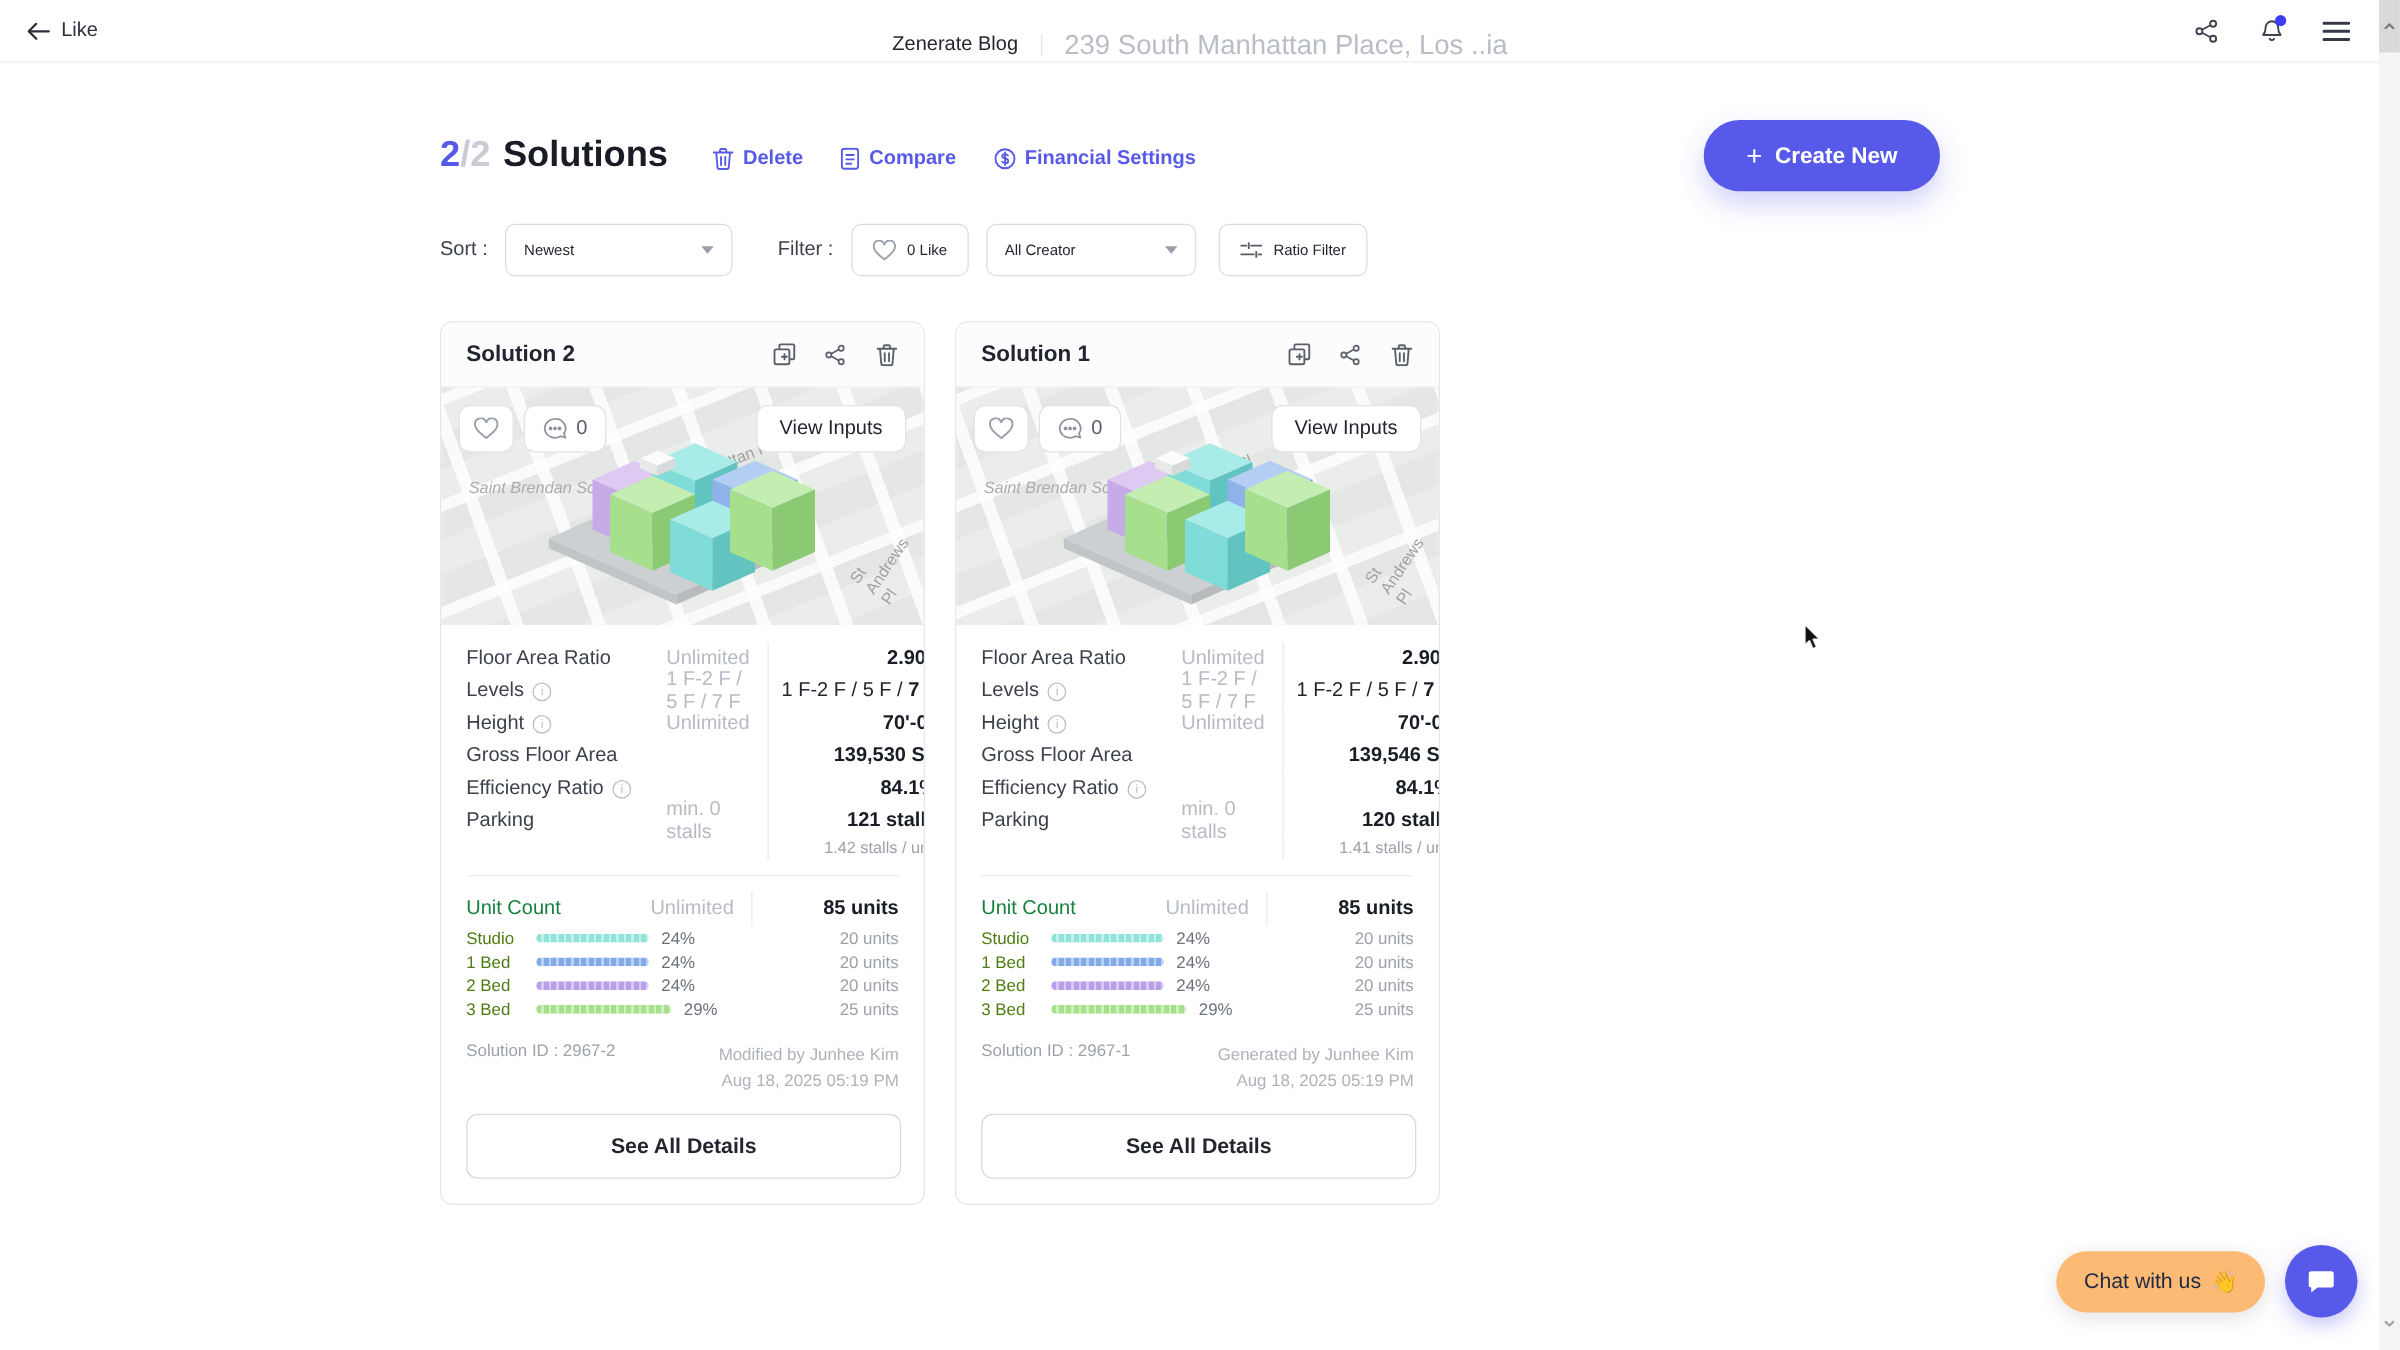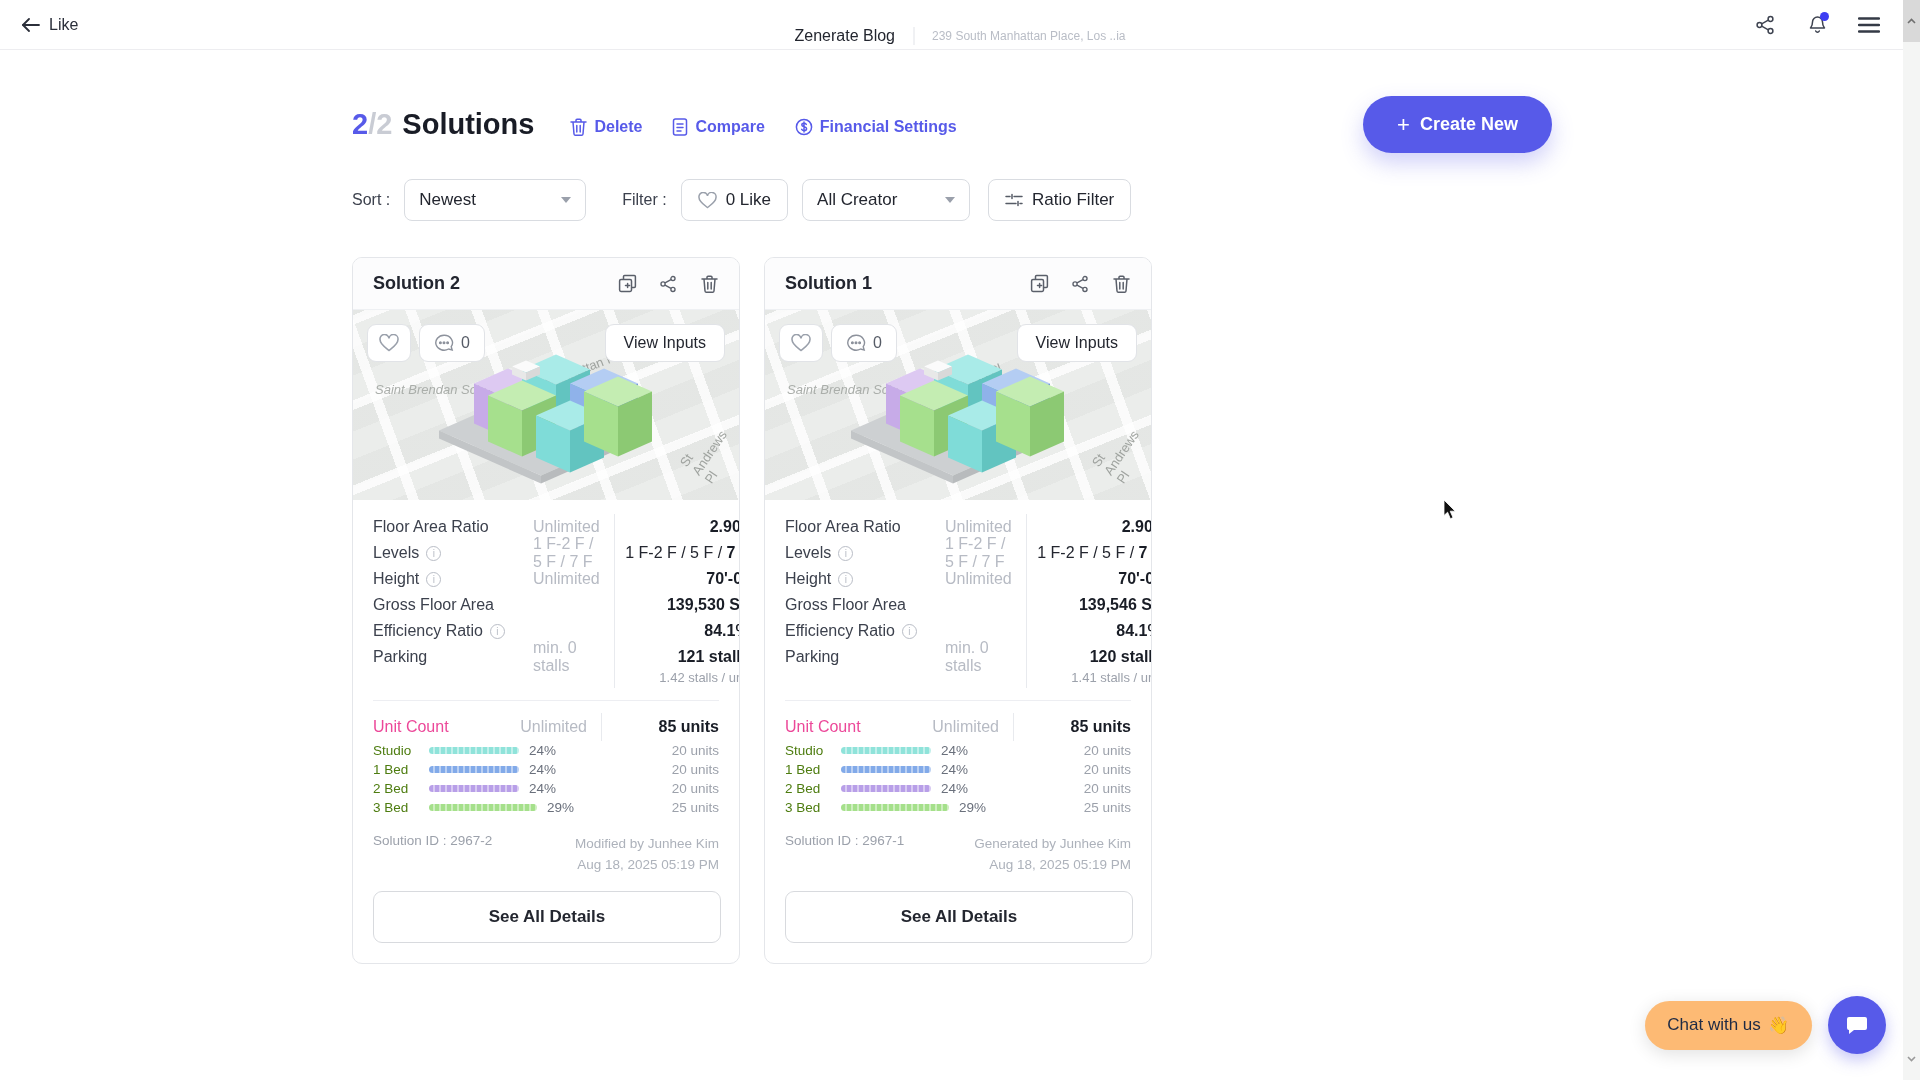--- a/index.html
+++ b/index.html
@@ -7,21 +7,21 @@
     font-family:"Liberation Sans","DejaVu Sans",sans-serif; color:#23262f; }
 
   
   .topbar { position:relative; height:50px; background:#fff; border-bottom:1px solid #ededf0;
     display:flex; align-items:center; }
   .back { display:flex; align-items:center; gap:9px; margin-left:22px; font-size:16px; color:#2b2f3a; cursor:pointer; }
   .topbar-center { position:absolute; left:50%; top:11px; height:100%; transform:translateX(-50%);
     display:flex; align-items:center; gap:18px; }
   .proj-name { font-size:16px; color:#23262f; }
   .topbar-divider { width:1px; height:18px; background:#e1e3e8; }
-  .proj-address { font-size:12px; color:#b9bdc6; }
+  .proj-address { font-size:22px; color:#b9bdc6; }
   .topbar-icons { position:absolute; right:40px; display:flex; align-items:center; gap:30px; }
   .tb-icon { position:relative; width:22px; height:22px; color:#3e4350; cursor:pointer; display:flex; align-items:center; justify-content:center; }
   .bell-dot { position:absolute; top:-2px; right:-1px; width:9px; height:9px; border-radius:50%; background:#3d3df2; }
 
   
   .scrollbar { position:fixed; right:0; top:0; bottom:0; width:17px; background:#f4f5f4; z-index:50; }
   .sb-btn { position:absolute; left:0; width:17px; height:42px; display:flex; align-items:center; justify-content:center; color:#8a8a8a; font-size:11px; }
   .sb-up { top:0; background:#d9d9d9; }
   .sb-down { bottom:0; }
 
@@ -36,21 +36,21 @@
   .head-actions { display:flex; align-items:flex-start; gap:30px; margin-left:36px; margin-top:4px; }
   .head-action { display:flex; align-items:center; gap:7px; color:var(--accent); font-size:16px; font-weight:600; cursor:pointer; }
   .create-btn { margin-left:auto; height:57px; padding:0 34px; border:none; border-radius:30px;
     background:var(--accent); color:#fff; font-size:18px; font-weight:600; display:flex; align-items:center; gap:10px;
     cursor:pointer; box-shadow:0 10px 22px rgba(88,90,233,.28); font-family:inherit; }
   .plus { font-size:22px; font-weight:400; line-height:1; }
 
   .filter-row { display:flex; align-items:center; margin-top:26px; gap:14px; }
   .fr-label { font-size:16px; color:#3c414d; }
   .control { height:42px; border:1px solid #d9dce1; border-radius:8px; background:#fff;
-    display:flex; align-items:center; font-size:17px; color:#23262f; cursor:pointer; }
+    display:flex; align-items:center; font-size:12px; color:#23262f; cursor:pointer; }
   .dd { justify-content:space-between; padding:0 14px; }
   .dd-sort { width:182px; margin-right:22px; }
   .dd-creator { width:168px; }
   .caret { width:0; height:0; border-left:5px solid transparent; border-right:5px solid transparent; border-top:6px solid #9aa0ab; margin-left:12px; }
   .btn-like { padding:0 16px; gap:9px; }
   .btn-more { padding:0 16px; gap:9px; margin-left:4px; }
 
   
   .cards { display:flex; gap:24px; margin-top:36px; }
   .card { width:388px; background:#fff; border:1px solid #e4e6ea; border-radius:10px; overflow:hidden; }
@@ -80,21 +80,21 @@
   .st-cons  { font-size:16px; color:#b7bbc4; height:26px; display:flex; align-items:center; justify-content:flex-end; padding-right:14px; }
   .st-val   { font-size:16px; color:#191d26; height:26px; display:flex; align-items:center; justify-content:flex-end; border-left:1px solid #e8eaee; }
   .st-val b { font-weight:700; }
   .st-val .pre { color:#23262f; font-weight:500; white-space:pre; }
   .st-sub { grid-column:3; border-left:1px solid #e8eaee; height:18px; display:flex; justify-content:flex-end; font-size:13px; color:#9ca1ab; }
   .info-i { width:15px; height:15px; border:1px solid #b9bdc6; border-radius:50%; color:#b9bdc6; font-size:10px;
     display:inline-flex; align-items:center; justify-content:center; font-style:normal; flex:none; }
 
   .unit-section { margin:12px 20px 0 20px; border-top:1px solid #edeef2; padding-top:12px; }
   .unit-head { display:flex; align-items:center; height:28px; }
-  .uh-label { font-size:16px; color:#ec4899; }
+  .uh-label { font-size:16px; color:#15803d; }
   .uh-cons { flex:1; text-align:right; font-size:16px; color:#b7bbc4; padding-right:14px; }
   .uh-total { width:118px; text-align:right; font-size:16px; font-weight:700; color:#191d26; border-left:1px solid #e8eaee; height:28px; line-height:28px; }
   .unit-row { display:flex; align-items:center; height:19px; font-size:13.5px; }
   .ur-label { width:56px; color:#4d7c0f; }
   .ur-bar { height:7px; border-radius:4px; margin-right:10px;
     background-image:repeating-linear-gradient(90deg, rgba(255,255,255,0) 0 4px, rgba(255,255,255,.45) 4px 6px); }
   .ur-pct { color:#6a707c; }
   .ur-units { margin-left:auto; color:#9ca1ab; }
 
   .card-footer { display:flex; margin:16px 20px 0 20px; font-size:13.5px; color:#9ca1ab; }

